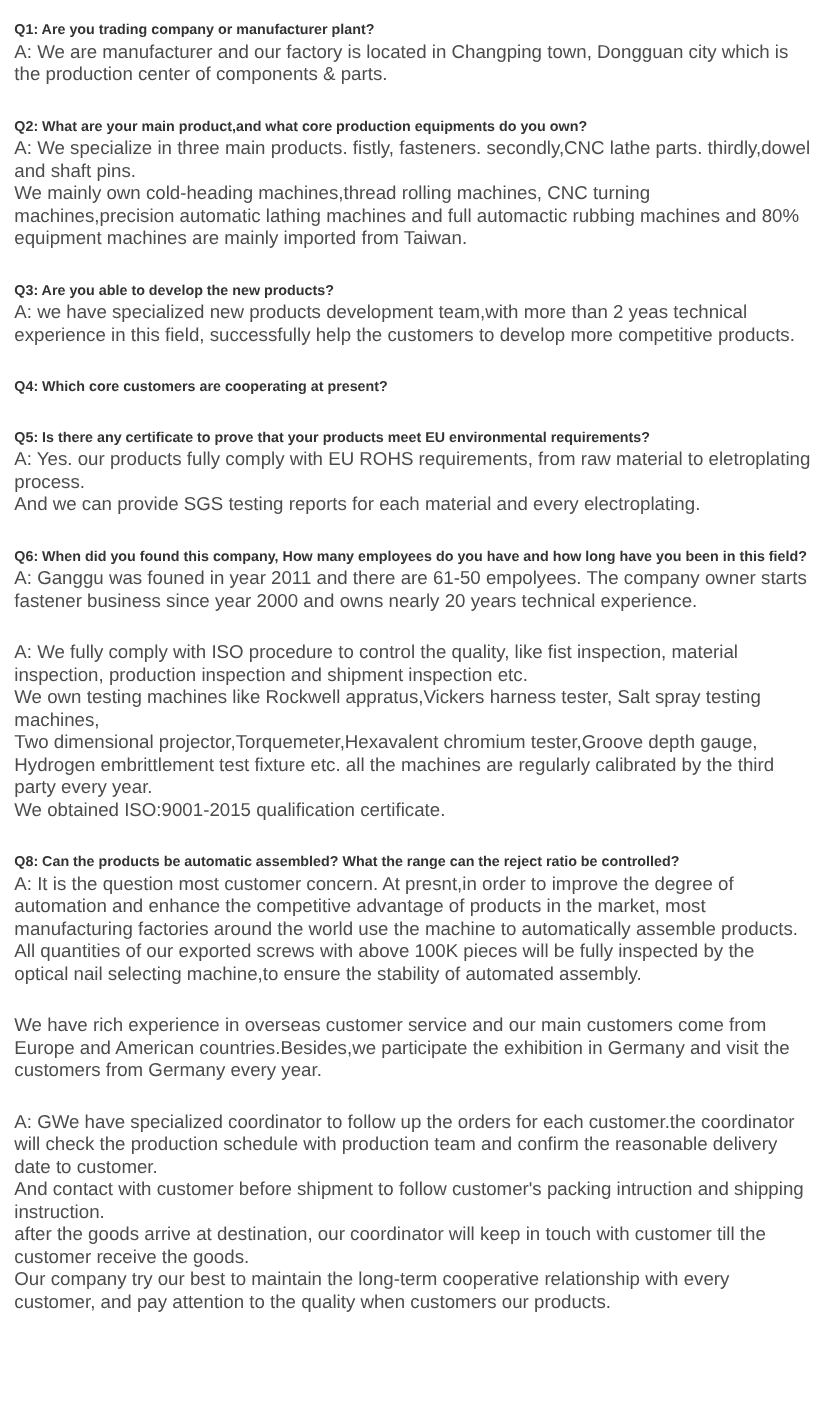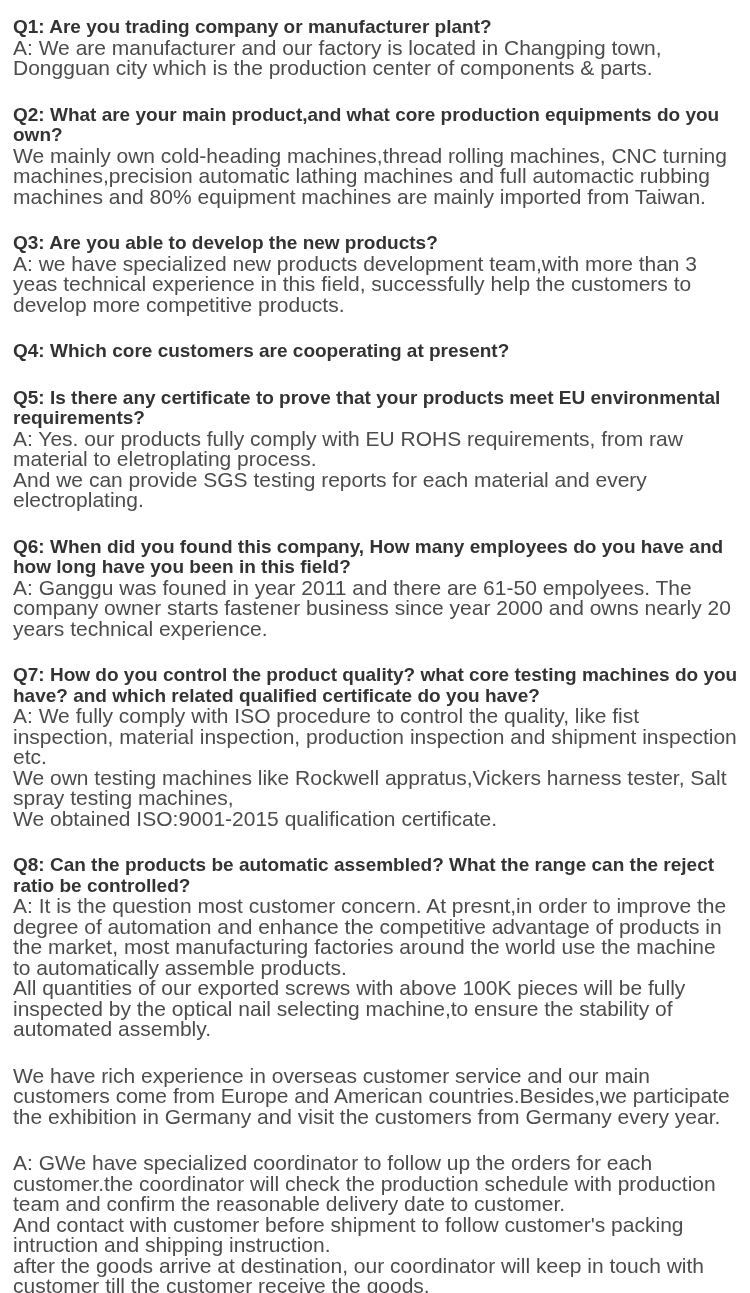--- a/index.html
+++ b/index.html
@@ -18,54 +18,55 @@
     padding: 17px 12px 24px 13px;
   }
   .faq-item {
     margin: 0 0 26px 0;
   }
   .faq-item:last-child {
     margin-bottom: 0;
   }
   .q {
     margin: 0;
-    font-size: 19px;
+    font-size: 13px;
     font-weight: bold;
     line-height: 20.5px;
     color: var(--question-color, #333333);
   }
   .p {
-    font-size: 21px;
+    font-size: 17px;
     font-weight: normal;
     line-height: 20.5px;
     color: var(--answer-color, #4c4c4c);
   }
 </style>
 </head>
 <body style="background: rgb(255, 255, 255);">
 
 <div id="faq">
   <section class="faq-item">
     <h2 class="q">Q1: Are you trading company or manufacturer plant?</h2>
     <div class="answers">
         <div class="p">A: We are manufacturer and our factory is located in Changping town, Dongguan city which is the production center of components &amp; parts.</div>
       </div>
   </section>
 
   <section class="faq-item">
     <h2 class="q">Q2: What are your main product,and what core production equipments do you own?</h2>
     <div class="answers">
+        <div class="p">A: We specialize in three main products. fistly, fasteners. secondly,CNC lathe parts. thirdly,dowel and shaft pins.</div>
         <div class="p">We mainly own cold-heading machines,thread rolling machines, CNC turning machines,precision automatic lathing machines and full automactic rubbing machines and 80% equipment machines are mainly imported from Taiwan.</div>
       </div>
   </section>
 
   <section class="faq-item">
     <h2 class="q">Q3: Are you able to develop the new products?</h2>
     <div class="answers">
-        <div class="p">A: we have specialized new products development team,with more than 3 yeas technical experience in this field, successfully help the customers to develop more competitive products.</div>
+        <div class="p">A: we have specialized new products development team,with more than 2 yeas technical experience in this field, successfully help the customers to develop more competitive products.</div>
       </div>
   </section>
 
   <section class="faq-item">
     <h2 class="q">Q4: Which core customers are cooperating at present?</h2>
   </section>
 
   <section class="faq-item">
     <h2 class="q">Q5: Is there any certificate to prove that your products meet EU environmental requirements?</h2>
     <div class="answers">
@@ -75,24 +76,25 @@
   </section>
 
   <section class="faq-item">
     <h2 class="q">Q6: When did you found this company, How many employees do you have and how long have you been in this field?</h2>
     <div class="answers">
         <div class="p">A: Ganggu was founed in year 2011 and there are 61-50 empolyees. The company owner starts fastener business since year 2000 and owns nearly 20 years technical experience.</div>
       </div>
   </section>
 
   <section class="faq-item">
-    <h2 class="q">Q7: How do you control the product quality? what core testing machines do you have? and which related qualified certificate do you have?</h2>
     <div class="answers">
         <div class="p">A: We fully comply with ISO procedure to control the quality, like fist inspection, material inspection, production inspection and shipment inspection etc.</div>
         <div class="p">We own testing machines like Rockwell appratus,Vickers harness tester, Salt spray testing machines,</div>
+        <div class="p">Two dimensional projector,Torquemeter,Hexavalent chromium tester,Groove depth gauge,</div>
+        <div class="p">Hydrogen embrittlement test fixture etc. all the machines are regularly calibrated by the third party every year.</div>
         <div class="p">We obtained ISO:9001-2015 qualification certificate.</div>
       </div>
   </section>
 
   <section class="faq-item">
     <h2 class="q">Q8: Can the products be automatic assembled? What the range can the reject ratio be controlled?</h2>
     <div class="answers">
         <div class="p">A: It is the question most customer concern. At presnt,in order to improve the degree of automation and enhance the competitive advantage of products in the market, most manufacturing factories around the world use the machine to automatically assemble products.</div>
         <div class="p">All quantities of our exported screws with above 100K pieces will be fully inspected by the optical nail selecting machine,to ensure the stability of automated assembly.</div>
       </div>

